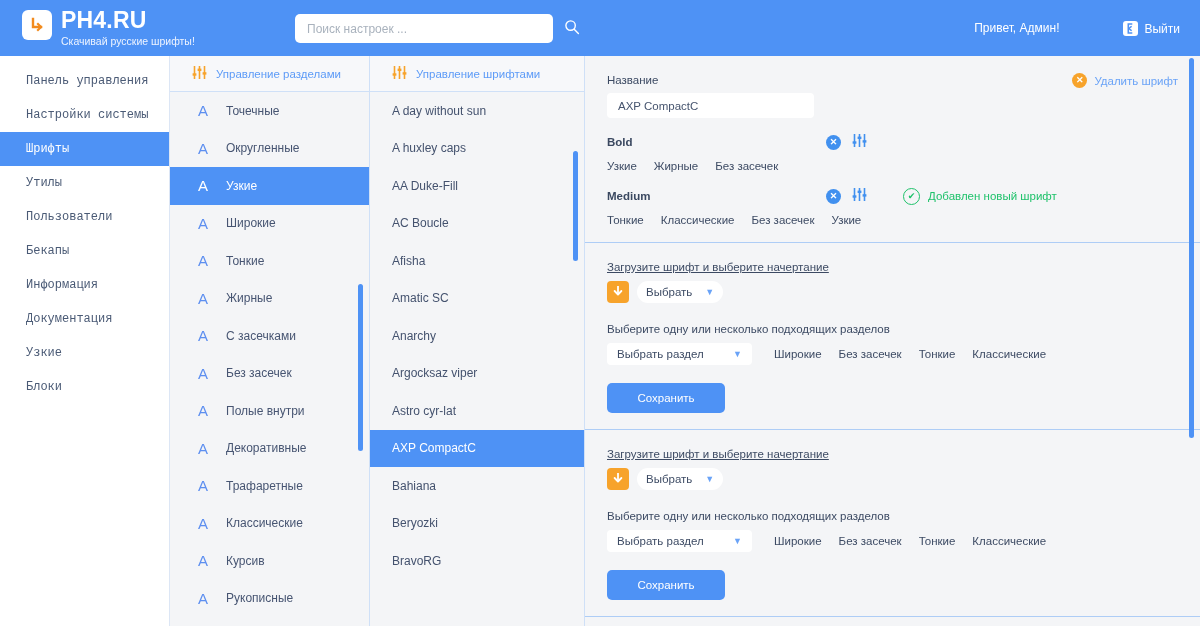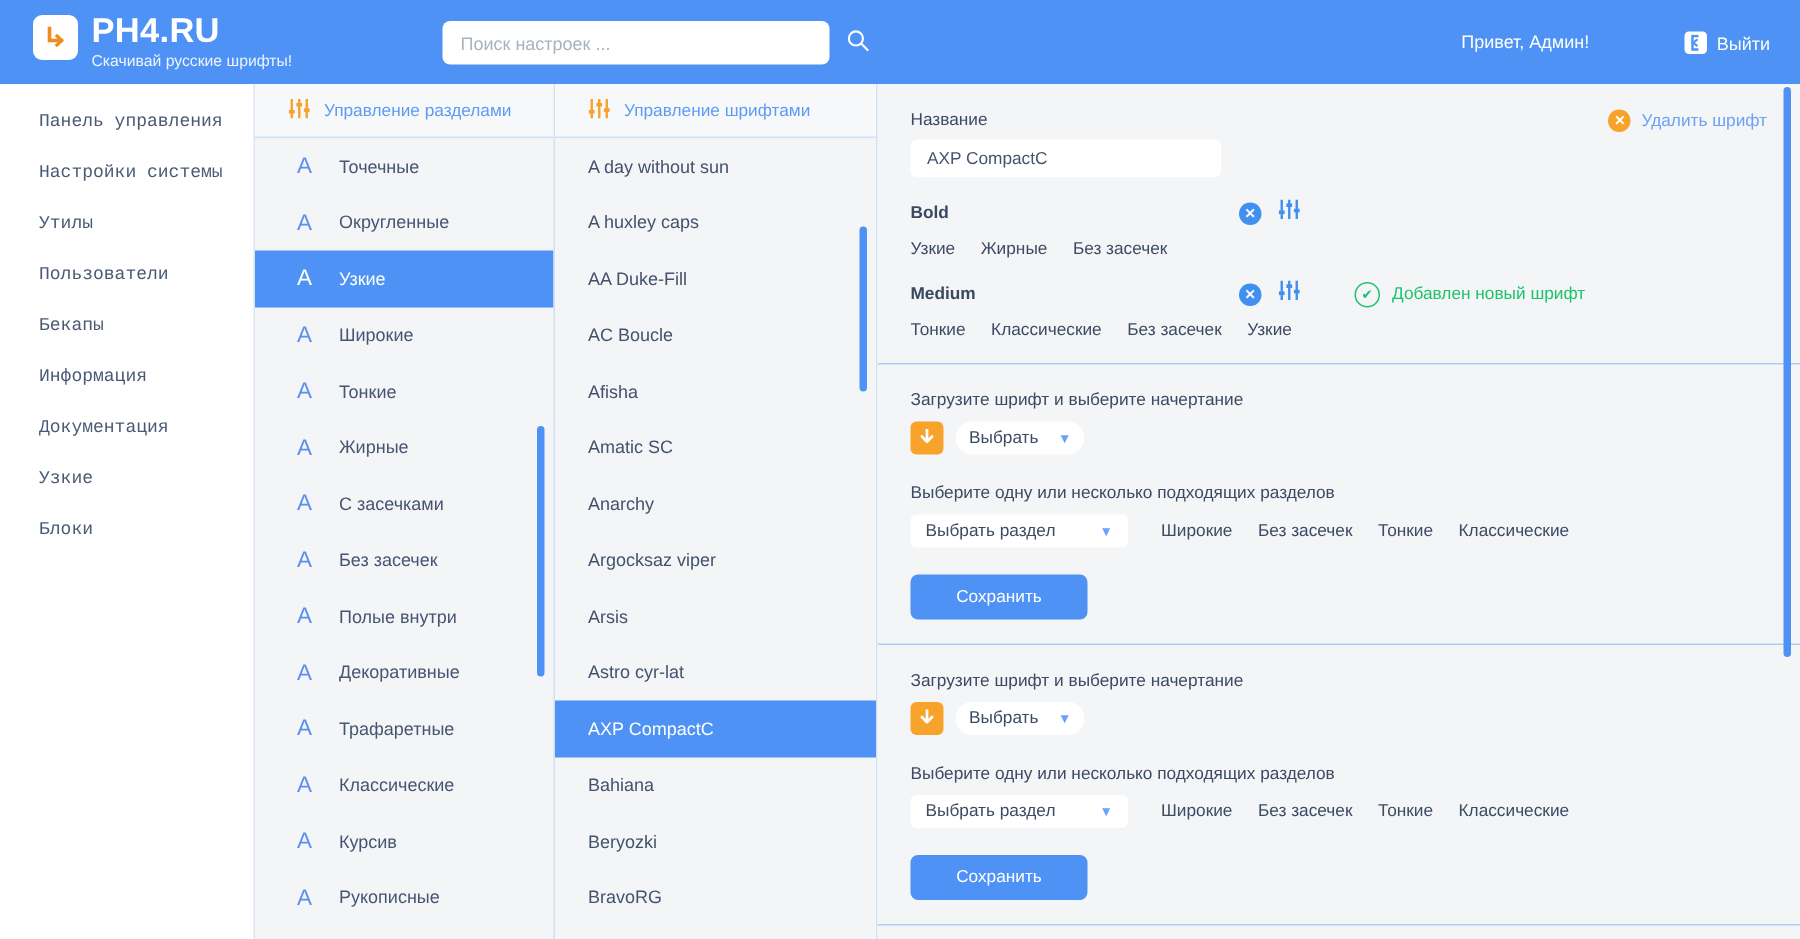--- a/index.html
+++ b/index.html
@@ -146,21 +146,21 @@
   .success {
     display: flex; align-items: center; gap: 8px; margin-left: 36px;
   }
   .success .ring {
     width: 17px; height: 17px; border-radius: 50%; border: 1.6px solid #1fc26b;
     display: flex; align-items: center; justify-content: center;
     color: #1fc26b; font-size: 9px; line-height: 1;
   }
   .success .lbl { font-size: 11.5px; color: #1fc26b; }
 
-  .up-label { font-size: 11.5px; color: #3c4a63; margin-bottom: 8px; }
+  .up-label { font-size: 11.5px; color: #3c4a63; margin-bottom: 8px; text-decoration: underline; }
   .up-row { display: flex; align-items: center; gap: 8px; }
   .up-btn {
     width: 22px; height: 22px; background: #f7a32b; border-radius: 4px; border: none;
     display: flex; align-items: center; justify-content: center; cursor: pointer;
   }
   .pick-select {
     height: 22px; background: #fff; border: none; border-radius: 11px;
     padding: 0 9px; display: flex; align-items: center; gap: 13px; cursor: pointer;
   }
   .pick-select .lbl { font-size: 11.5px; color: #3d4b64; }
@@ -230,20 +230,21 @@
         <span class="logout-label">Выйти</span>
       </div>
     </div>
   </div>
 
   <div class="body">
 
     <div class="nav" id="nav-list">
         <div class="nav-item">Панель управления</div>
         <div class="nav-item">Настройки системы</div>
+        <div class="nav-item active">Шрифты</div>
         <div class="nav-item">Утилы</div>
         <div class="nav-item">Пользователи</div>
         <div class="nav-item">Бекапы</div>
         <div class="nav-item">Информация</div>
         <div class="nav-item">Документация</div>
         <div class="nav-item">Узкие</div>
         <div class="nav-item">Блоки</div>
       </div>
 
     <div class="col col-sections">
@@ -338,21 +339,20 @@
       </div>
       <div class="col-list" id="fonts-list">
           <div class="font-item">A day without sun</div>
           <div class="font-item">A huxley caps</div>
           <div class="font-item">AA Duke-Fill</div>
           <div class="font-item">AC Boucle</div>
           <div class="font-item">Afisha</div>
           <div class="font-item">Amatic SC</div>
           <div class="font-item">Anarchy</div>
           <div class="font-item">Argocksaz viper</div>
-          <div class="font-item">Arsis</div>
           <div class="font-item">Astro cyr-lat</div>
           <div class="font-item active">AXP CompactC</div>
           <div class="font-item">Bahiana</div>
           <div class="font-item">Beryozki</div>
           <div class="font-item">BravoRG</div>
         </div>
       <div class="scrollbar" style="left:203px; top:95px; height:110px;"></div>
     </div>
 
     <div class="main">

